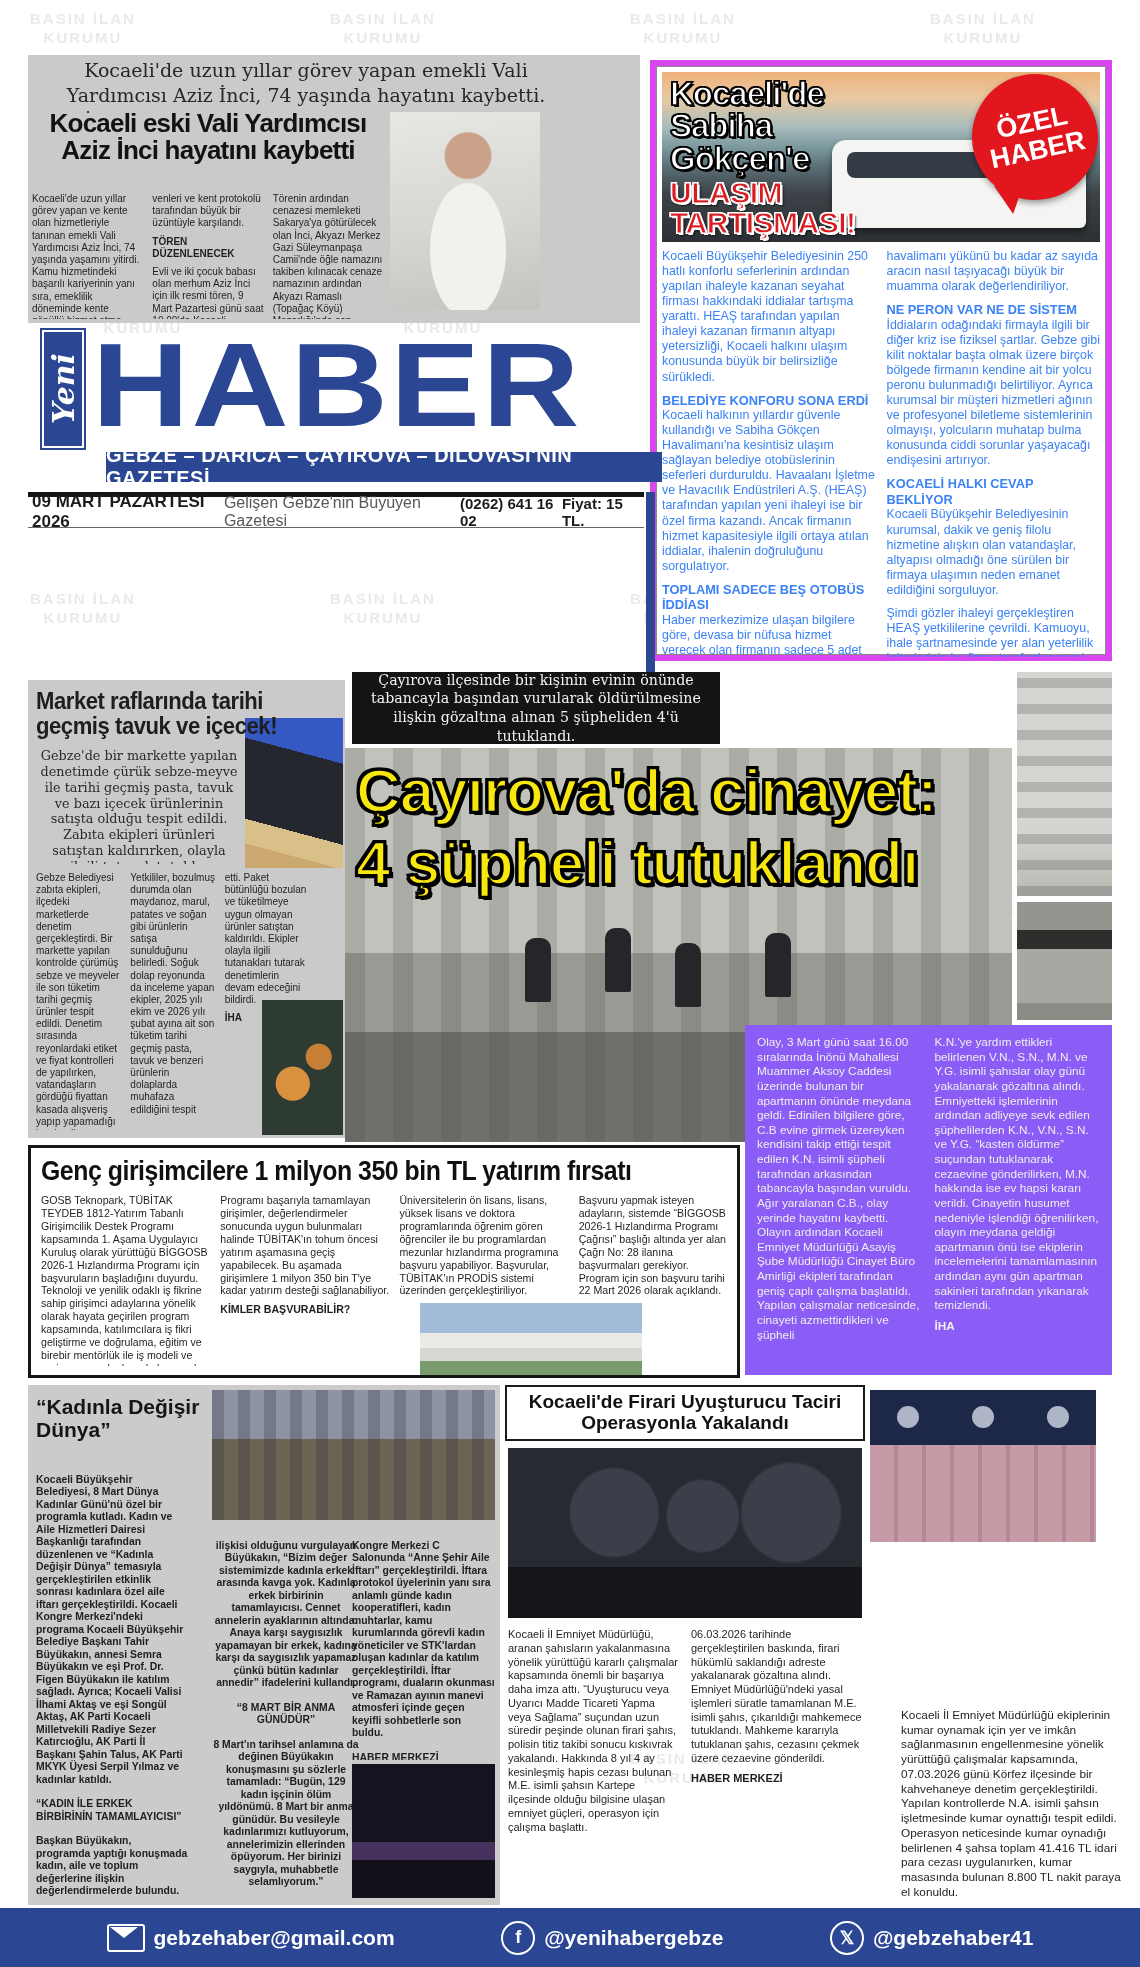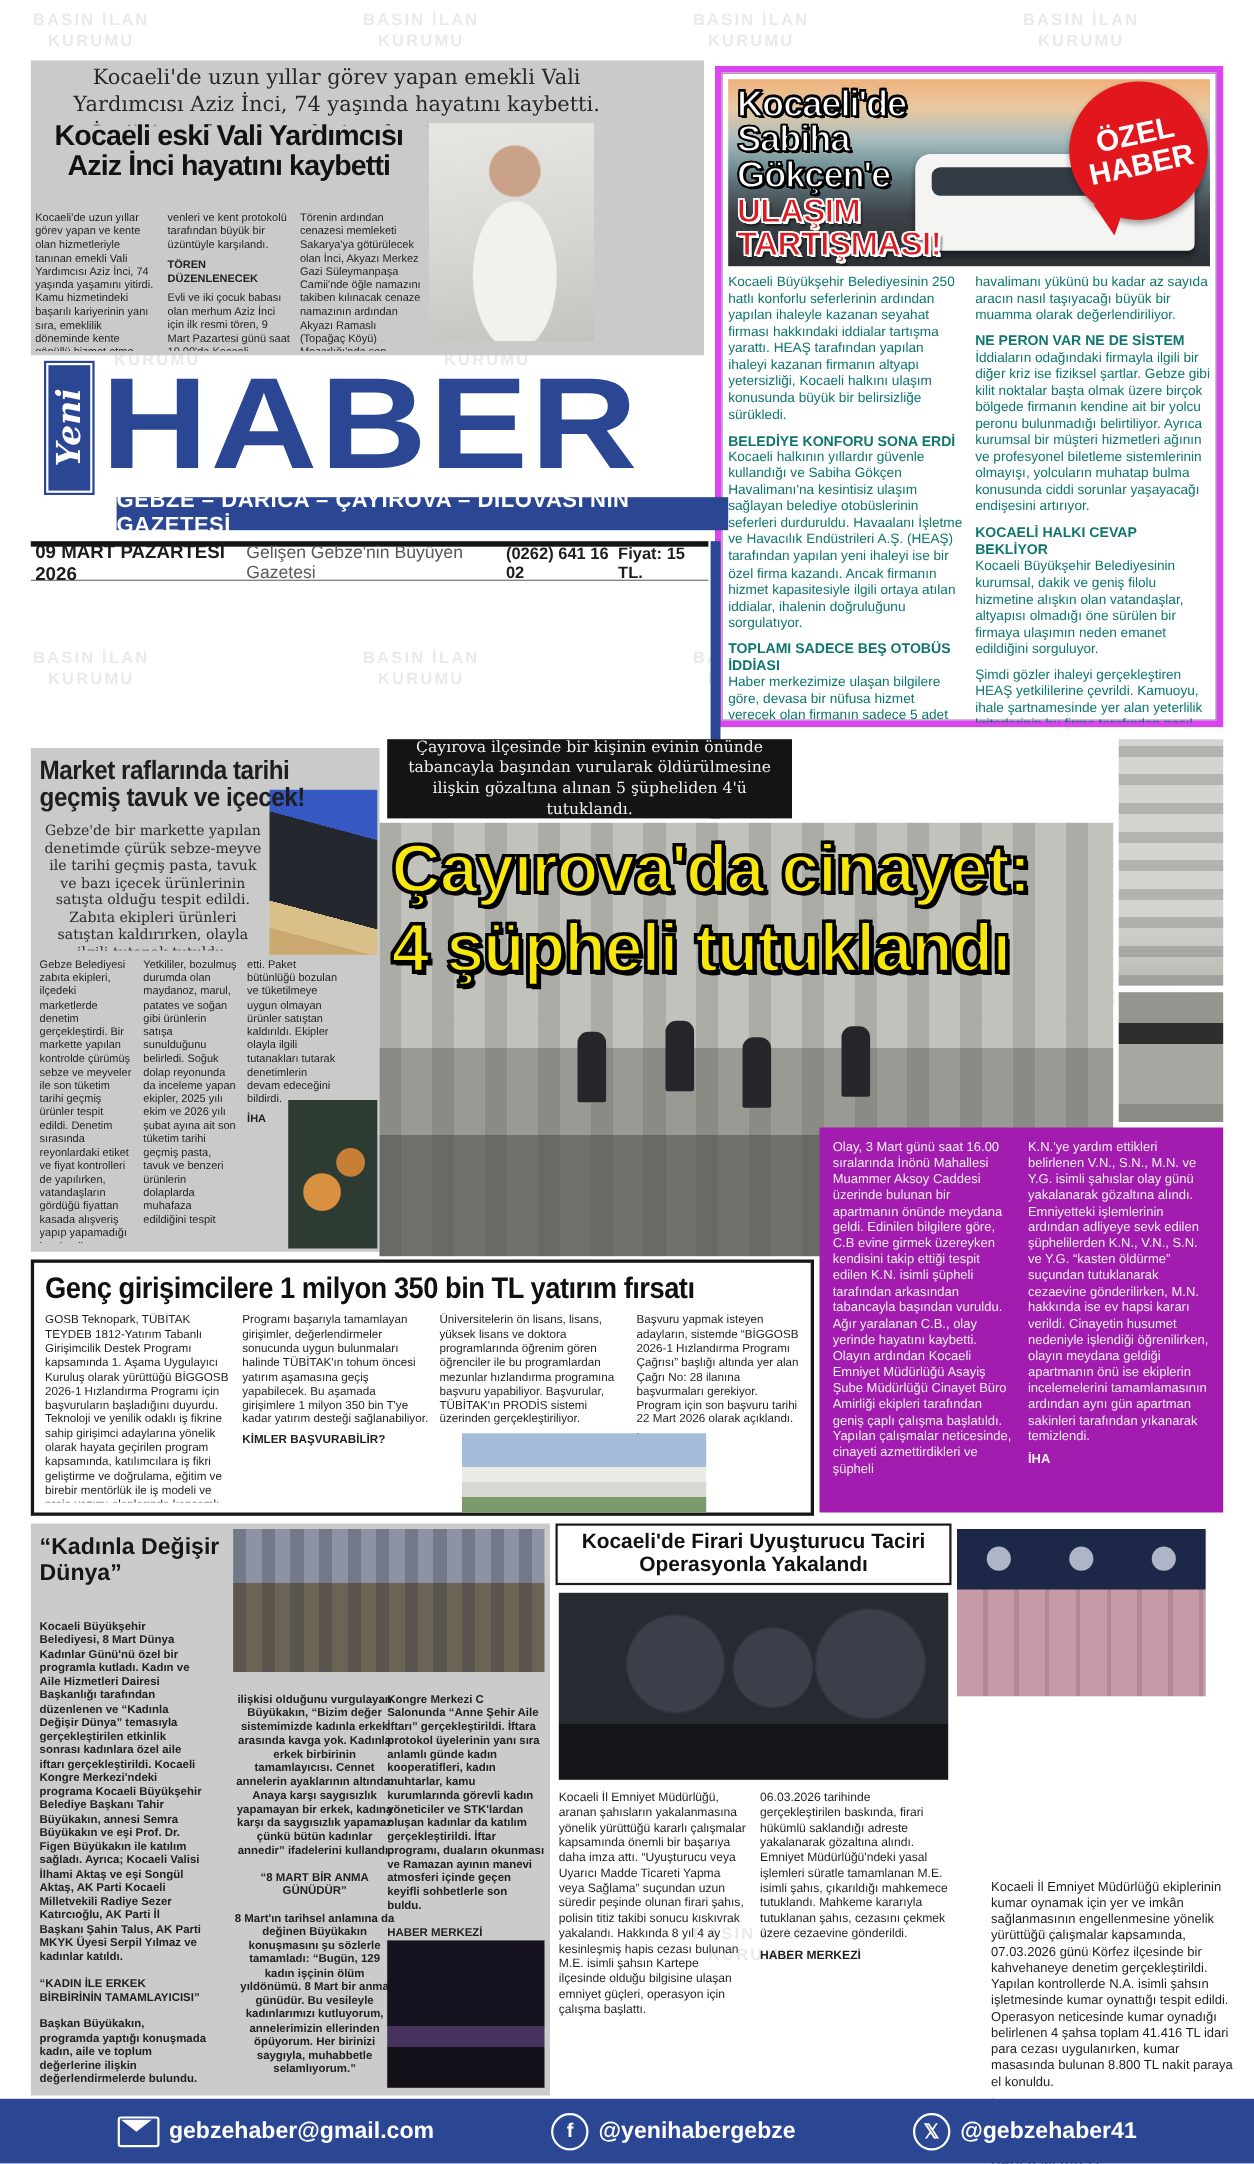--- a/index.html
+++ b/index.html
@@ -73,21 +73,21 @@
      -webkit-text-stroke:1px #fff;
      text-shadow:2px 2px 0 #fff,-1px -1px 0 #fff,1px -1px 0 #fff,-1px 1px 0 #fff,3px 3px 2px rgba(0,0,0,.6);}
   .badge{position:absolute;right:2px;top:2px;width:126px;height:126px;border-radius:50%;
      background:#e2171e;transform:rotate(-12deg);color:#fff;font-weight:800;font-size:27px;
      display:flex;flex-direction:column;align-items:center;justify-content:center;line-height:1.02;
      box-shadow:0 3px 6px rgba(0,0,0,.4);}
   .badge:after{content:"";position:absolute;left:8px;bottom:-6px;width:0;height:0;
      border-left:22px solid transparent;border-right:6px solid transparent;border-top:26px solid #e2171e;
      transform:rotate(18deg);}
   .tcols{display:flex;gap:11px;margin-top:7px;overflow:hidden;}
-  .tcol{flex:1;font-size:12.4px;line-height:1.215;color:#0f766e;}
+  .tcol{flex:1;font-size:12.4px;line-height:1.215;color:#3b82f6;}
   .tcol p{margin:0 0 8px;}
   .tcol .subh{font-size:12.8px;margin:2px 0 0;}
 
   
   .yeni-box{background:#2b4793;display:flex;align-items:center;justify-content:center;}
   .yeni-inner{border:2px solid #fff;width:calc(100% - 8px);height:calc(100% - 8px);
      display:flex;align-items:center;justify-content:center;}
   .yeni-text{writing-mode:vertical-rl;transform:rotate(180deg);color:#fff;
      font-family:"DejaVu Serif",serif;font-style:italic;font-weight:bold;font-size:30px;}
   .haber-text{font-size:118px;font-weight:900;color:#2b4793;line-height:1;letter-spacing:2px;
@@ -107,21 +107,21 @@
   .market-headline{font-size:24px;font-weight:800;line-height:1.06;color:#1e1e1e;
      letter-spacing:-0.5px;transform:scaleX(.92);transform-origin:left top;white-space:nowrap;}
   .market-intro{font-size:12.8px;line-height:1.24;text-align:center;color:#2a2a2a;}
 
   
   .murder-introbox{background:#141414;color:#f2f2f2;font-size:14.2px;line-height:1.32;
      text-align:center;display:flex;align-items:center;padding:4px 16px;}
   .yellow-line{font-weight:900;color:#f7e70e;line-height:1;letter-spacing:-1px;
      -webkit-text-stroke:2.5px #000;white-space:nowrap;
      text-shadow:3px 3px 0 #000,-2px -2px 0 #000,2px -2px 0 #000,-2px 2px 0 #000;}
-  .darkbox{background:#a21caf;color:#efefef;padding:10px 12px;}
+  .darkbox{background:#8b5cf6;color:#efefef;padding:10px 12px;}
   .darkbox .ncol{font-size:11.8px;line-height:1.24;color:#efefef;}
 
   
   .startup-box{border:3px solid #161616;background:#fff;padding:6px 10px;}
   .startup-headline{font-size:27px;font-weight:800;letter-spacing:-0.5px;white-space:nowrap;
      transform:scaleX(.92);transform-origin:left center;margin:2px 0 7px;color:#101010;}
   .scols{display:flex;gap:10px;overflow:hidden;}
   .scol{font-size:10.6px;line-height:1.22;color:#1f1f1f;}
   .scol p{margin:0 0 6px;}
 

